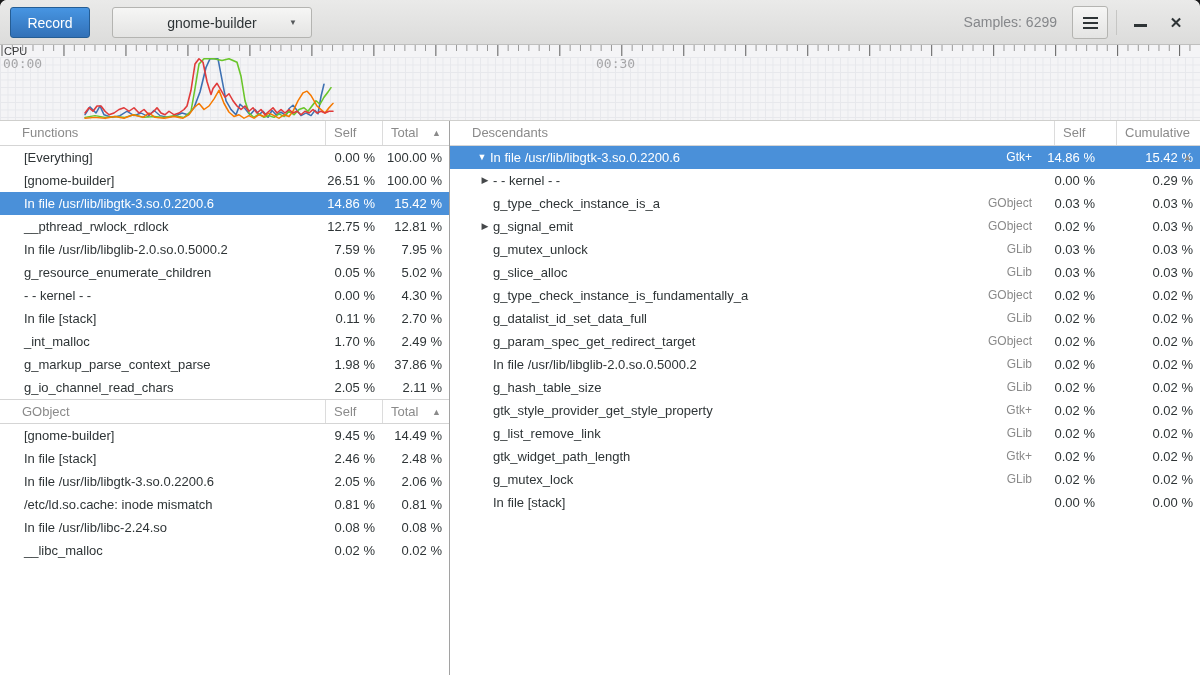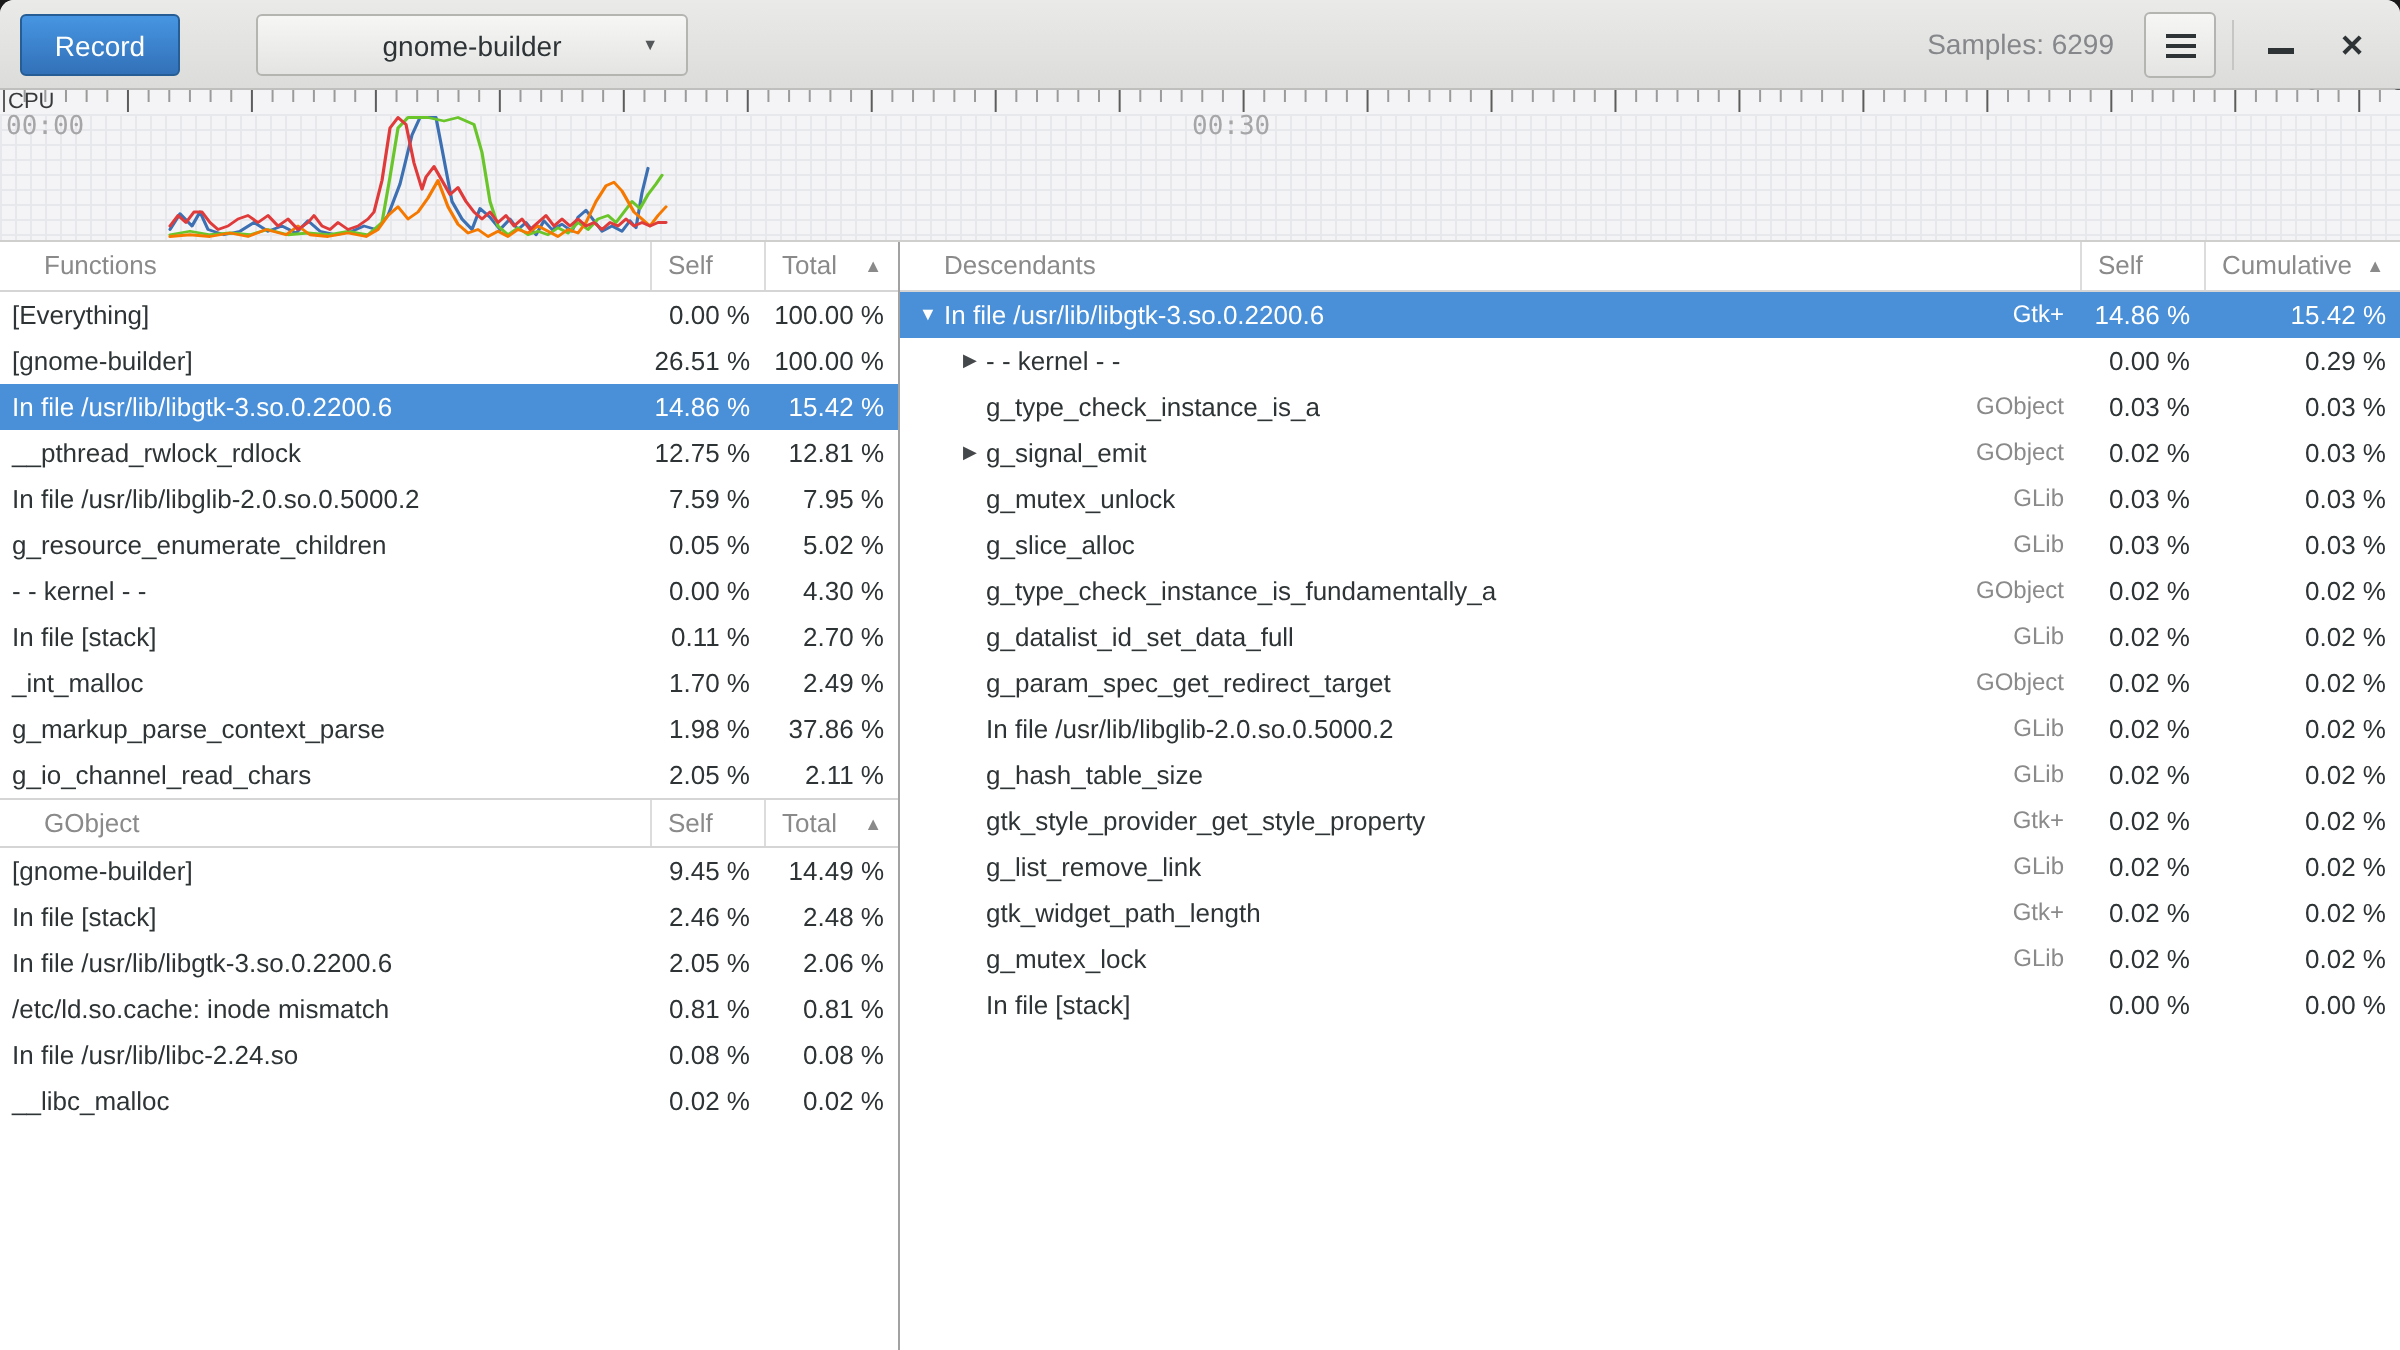--- a/index.html
+++ b/index.html
@@ -2,21 +2,21 @@
 <html><head>
 <meta charset="utf-8">
 <style>
   * { margin:0; padding:0; box-sizing:border-box; }
   html,body { background:#1a1a1a; font-family:"Liberation Sans", sans-serif; }
   .window { position:relative; width:1200px; height:675px; background:#ffffff; overflow:hidden; border-radius:7px 7px 0 0; }
 
   
   .headerbar { position:relative; height:45px; background:linear-gradient(#eaeae9,#dcdcdb); border-bottom:1px solid #bfbfbe; border-radius:7px 7px 0 0; }
   .record-btn { position:absolute; left:10px; top:7px; width:80px; height:31px; background:linear-gradient(#4795e2,#3271b8); border:1px solid #255d94; border-radius:3px; color:#ffffff; font-size:14px; font-family:inherit; cursor:pointer; }
-  .proc-btn { position:absolute; left:128px; top:7px; width:216px; height:31px; background:linear-gradient(#f6f6f5,#e4e4e3); border:1px solid #b4b4b1; border-radius:3px; color:#2e3436; font-size:14px; font-family:inherit; cursor:pointer; }
+  .proc-btn { position:absolute; left:112px; top:7px; width:200px; height:31px; background:linear-gradient(#f6f6f5,#e4e4e3); border:1px solid #b4b4b1; border-radius:3px; color:#2e3436; font-size:14px; font-family:inherit; cursor:pointer; }
   .proc-btn .drop-arrow { position:absolute; right:14px; top:10px; font-size:8px; color:#55585a; }
   .titlebox { position:absolute; left:0; right:0; top:5px; text-align:right; pointer-events:none;margin-top:36px; }
   .title { font-size:13px; font-weight:bold; color:#2e3436; line-height:17px; }
   .subtitle { font-size:12px; color:#8b8b8b; line-height:16px; }
   .samples { position:absolute; right:143px; top:0; line-height:45px; font-size:14px; color:#85878a; }
   .menu-btn { position:absolute; right:92px; top:6px; width:36px; height:33px; background:linear-gradient(#f6f6f5,#e4e4e3); border:1px solid #b4b4b1; border-radius:3px; cursor:pointer; display:flex; align-items:center; justify-content:center; }
   .menu-icon { display:block; width:15px; height:2px; background:#2e3436; box-shadow:0 -5px 0 #2e3436, 0 5px 0 #2e3436; }
   .hb-sep { position:absolute; right:83px; top:10px; width:1px; height:25px; background:#c6c6c4; }
   .win-btn { position:absolute; top:6px; width:32px; height:33px; background:none; border:none; cursor:pointer; display:flex; align-items:center; justify-content:center; }
   .win-btn.min { right:44px; }
@@ -43,26 +43,26 @@
   .right-pane { flex:1; }
 
   .thead { display:flex; height:25px; background:#ffffff; border-bottom:1px solid #d5d5d5; }
   .callers-head { border-top:1px solid #d5d5d5; }
   .hcell { font-size:13px; color:#8a8a8a; line-height:24px; padding:0 8px; position:relative; cursor:pointer; }
   .hcell + .hcell { border-left:1px solid #dcdcdc; }
   .h-name { flex:1;padding-left:22px; }
   .h-self { width:57px; }
   .h-total { width:67px; }
   .h-selfR { width:62px; }
-  .h-cum { width:98px; }
+  .h-cum { width:84px; }
   .sort-arrow { float:right; font-size:9px; color:#8a8a8a; line-height:24px; }
 
   .trow { display:flex; height:23px; line-height:23px; font-size:13px; color:#2e3436; cursor:default; }
   .trow.sel { background:#4a90d9; color:#ffffff; }
-  .c-name { flex:1; padding-left:6px; white-space:nowrap; overflow:hidden; display:flex; }
+  .c-name { flex:1; padding-left:24px; white-space:nowrap; overflow:hidden; display:flex; }
   .c-num { width:57px; text-align:right; padding-right:7px; white-space:nowrap; }
   .c-total { width:67px; }
   .c-selfR { width:62px; text-align:right; padding-right:7px; white-space:nowrap; }
   .c-cum { width:98px; text-align:right; padding-right:7px; white-space:nowrap; }
   .expander { display:inline-block; width:16px; font-size:9px; text-align:center; color:#45484a; flex:none; }
   .trow.sel .expander { color:#ffffff; }
   .lvl1 { padding-left:27px; }
   .category { margin-left:auto; padding-right:8px; font-size:12px; color:#8a8a8a; }
   .trow.sel .category { color:#ffffff; }
 </style>

